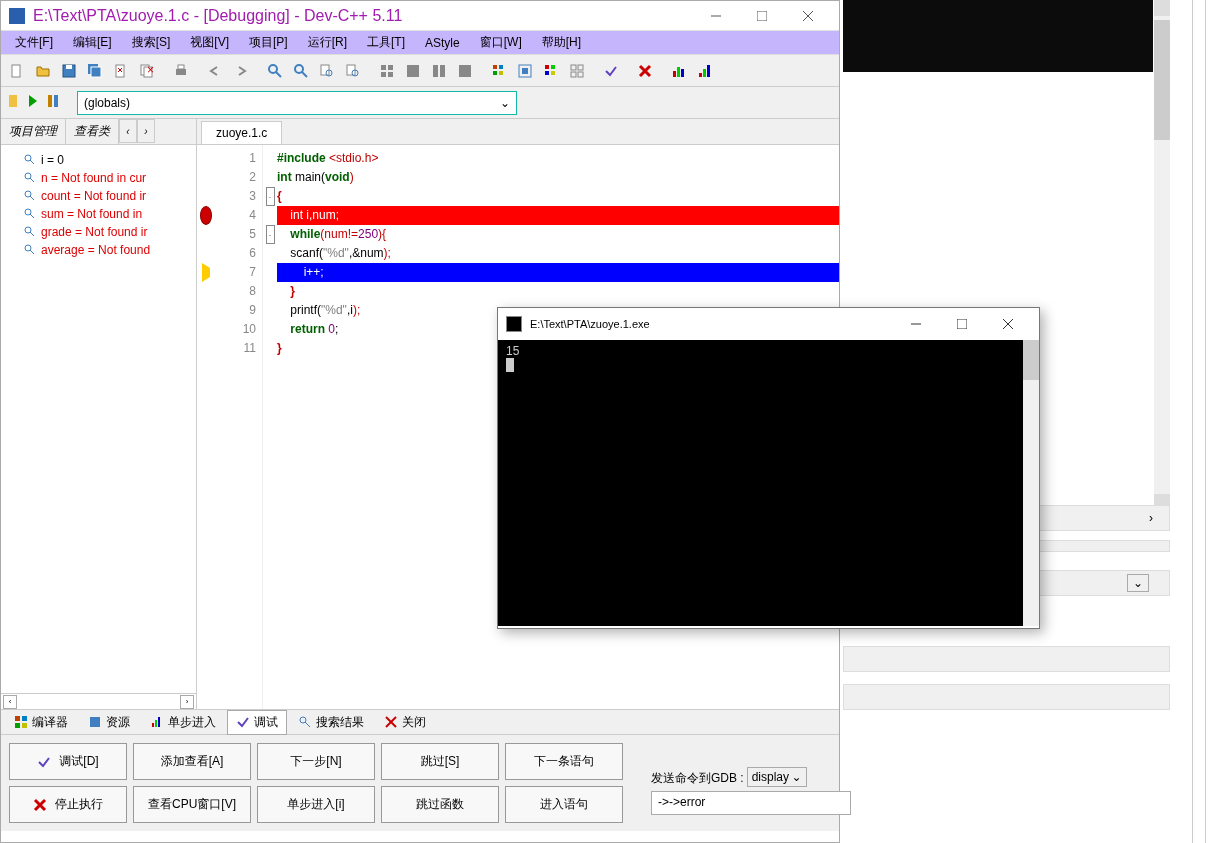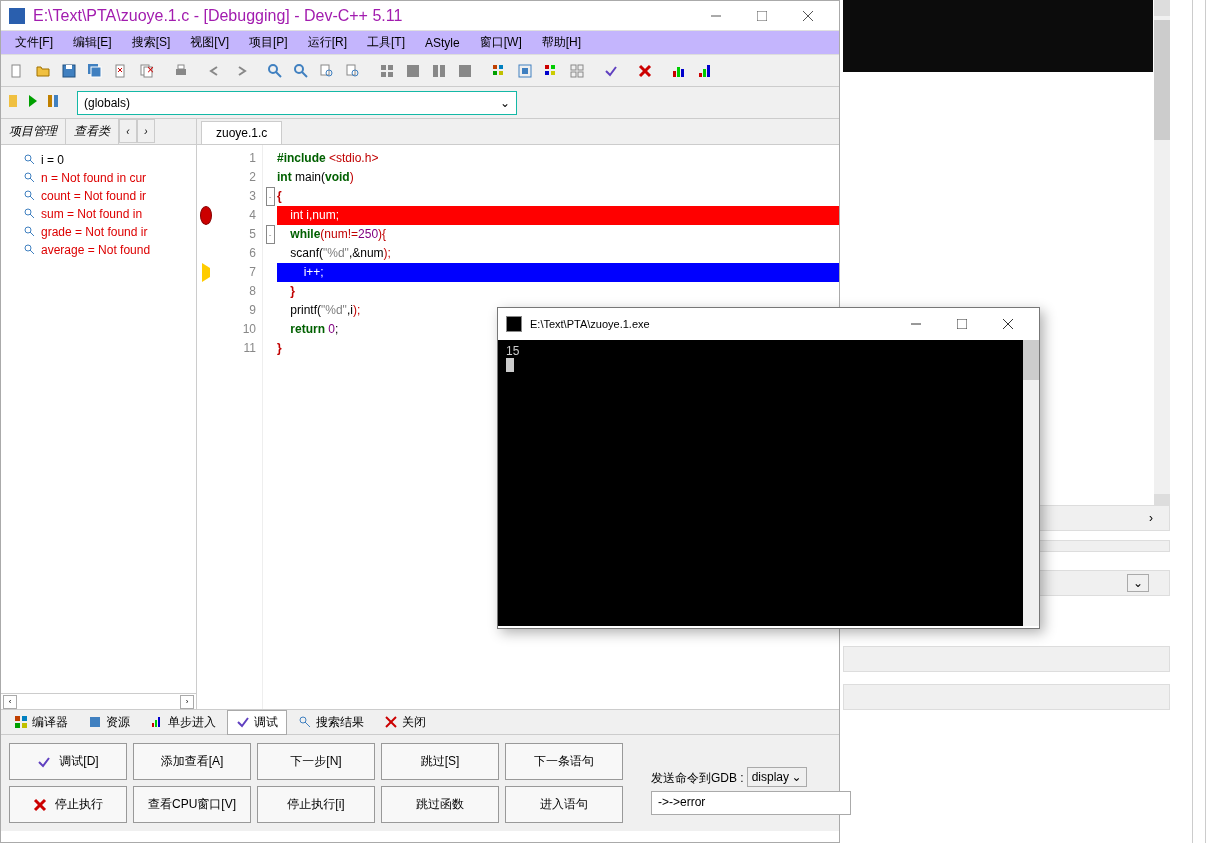--- a/index.html
+++ b/index.html
@@ -547,21 +547,21 @@
           <svg viewBox="0 0 14 14">
             <line x1="2" y1="2" x2="12" y2="12" stroke="#c00" stroke-width="3"></line>
             <line x1="12" y1="2" x2="2" y2="12" stroke="#c00" stroke-width="3"></line>
           </svg>
           <span>停止执行</span>
         </div>
       <div class="dbg-btn">
           <span>查看CPU窗口[V]</span>
         </div>
       <div class="dbg-btn">
-          <span>停止执行[i]</span>
+          <span>单步进入[i]</span>
         </div>
       <div class="dbg-btn">
           <span>跳过函数</span>
         </div>
       <div class="dbg-btn">
           <span>进入语句</span>
         </div>
     </div>
     <div class="gdb-box">
       <div class="gdb-row">

